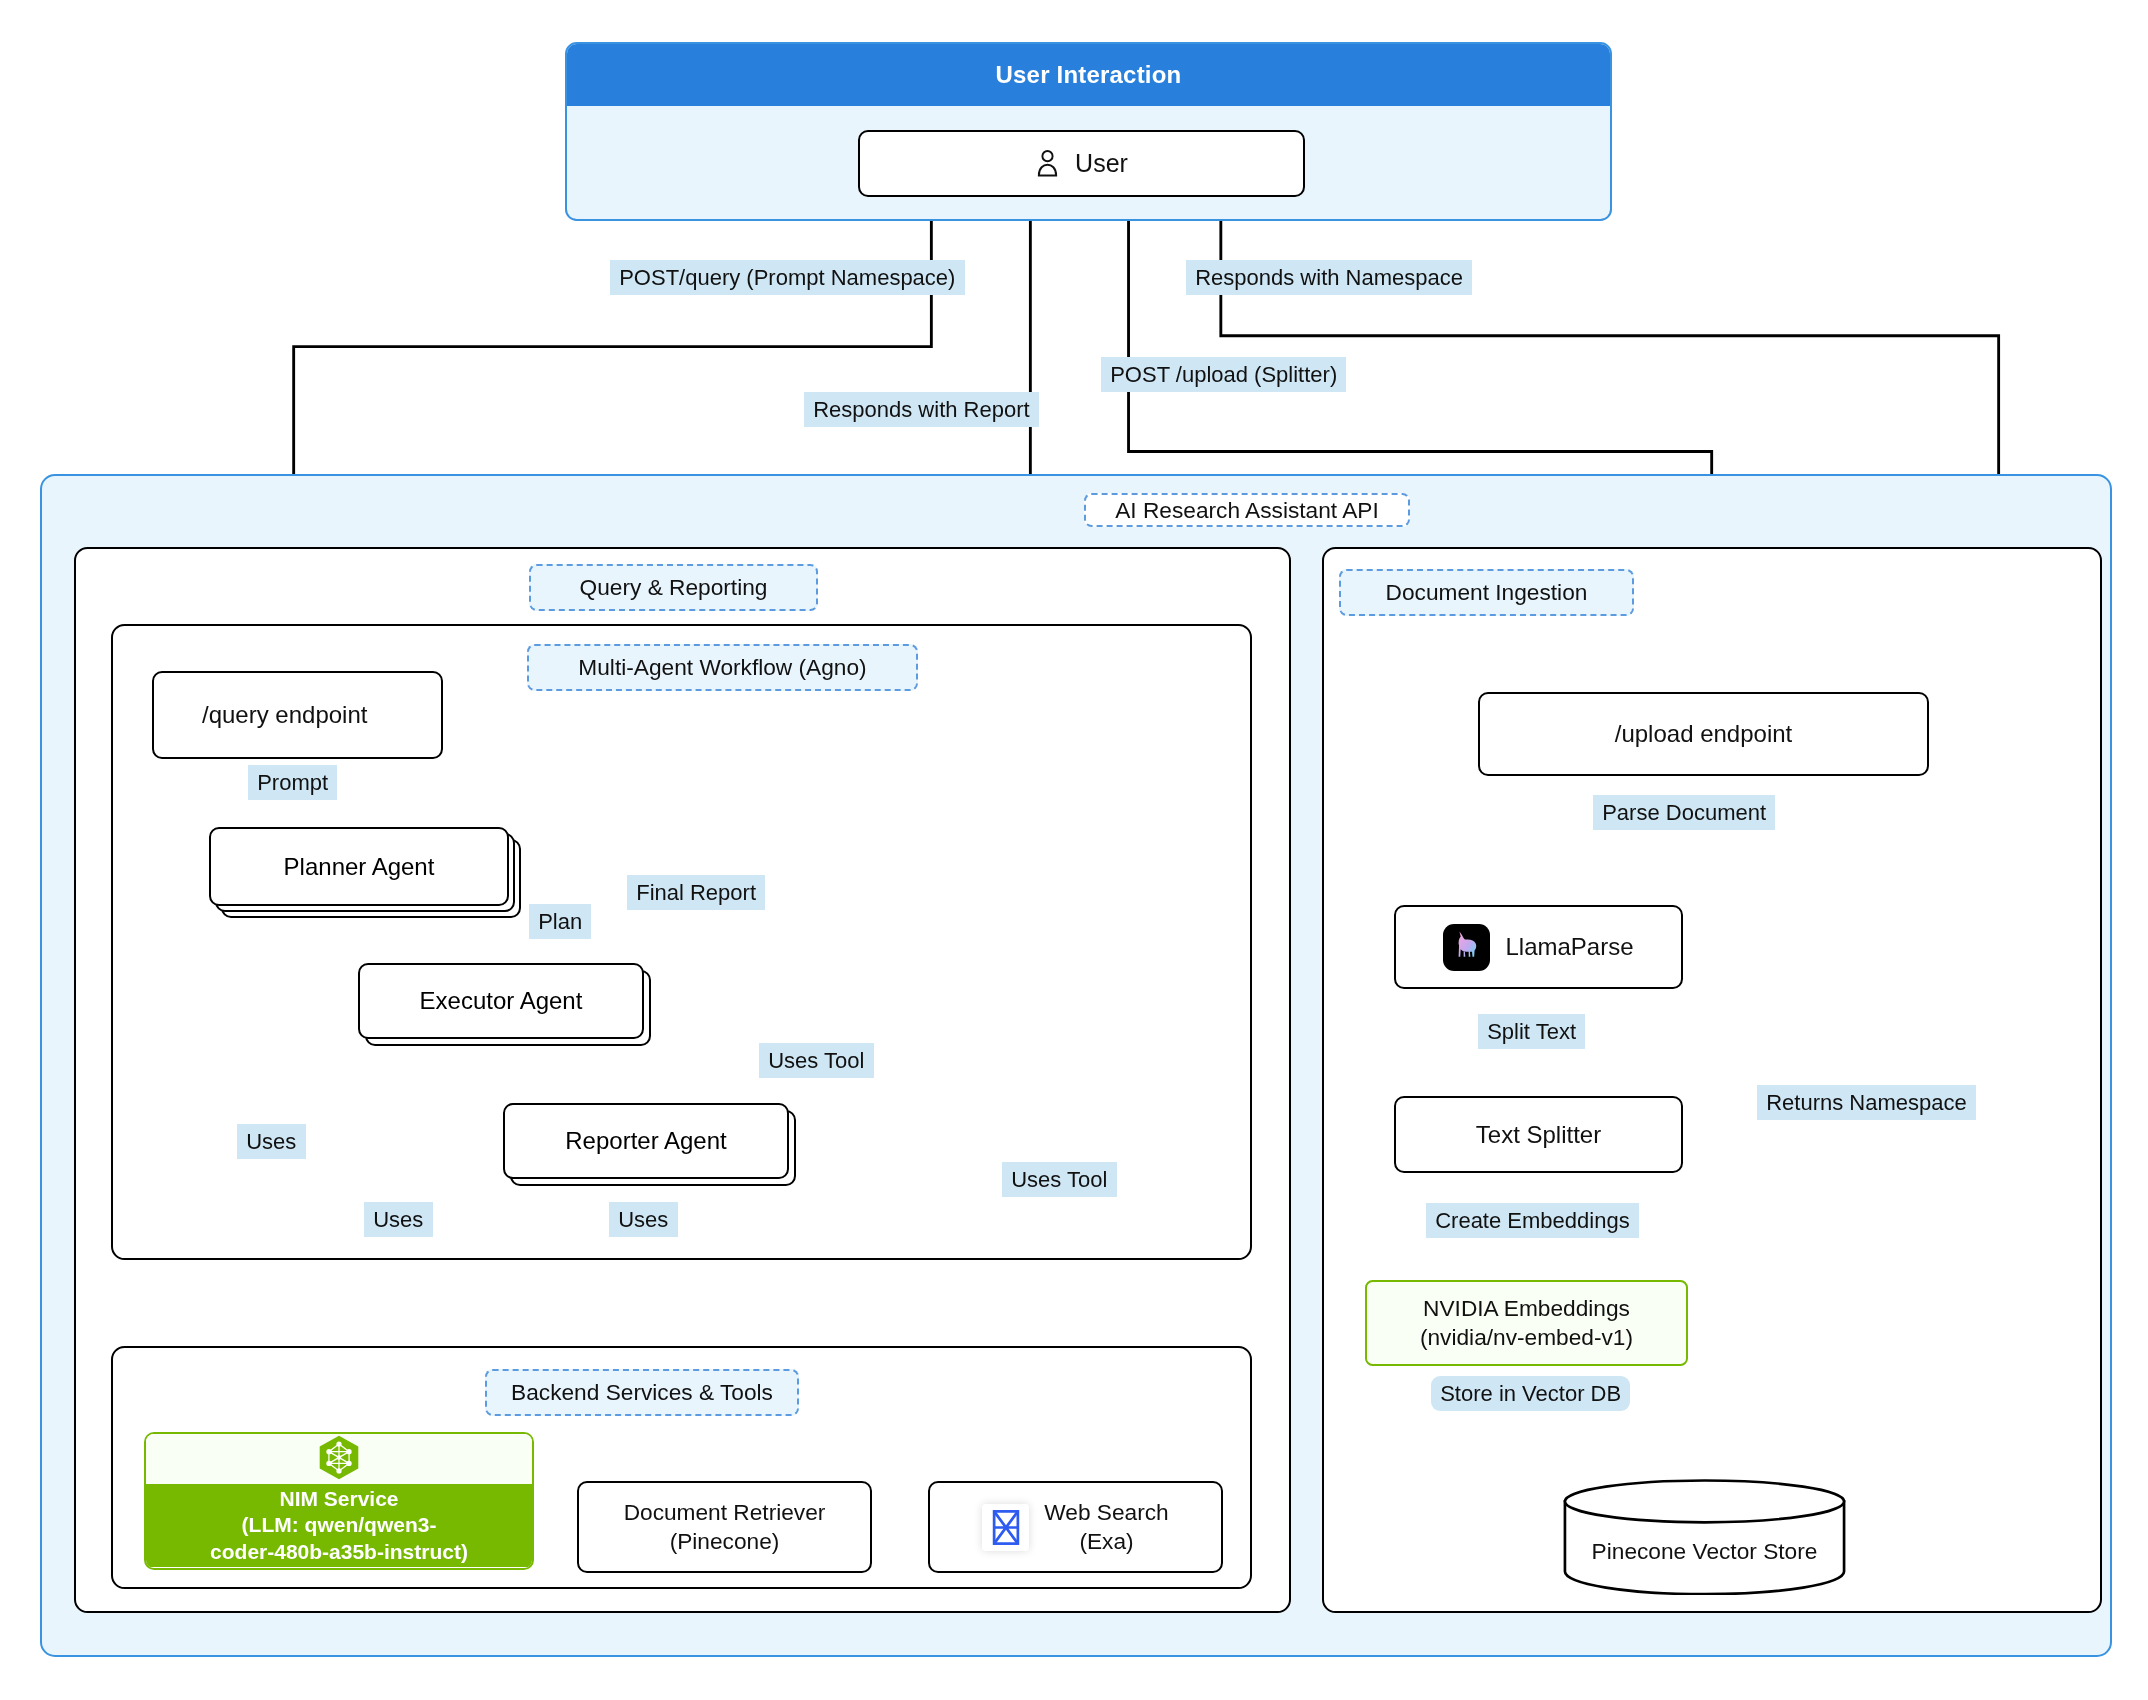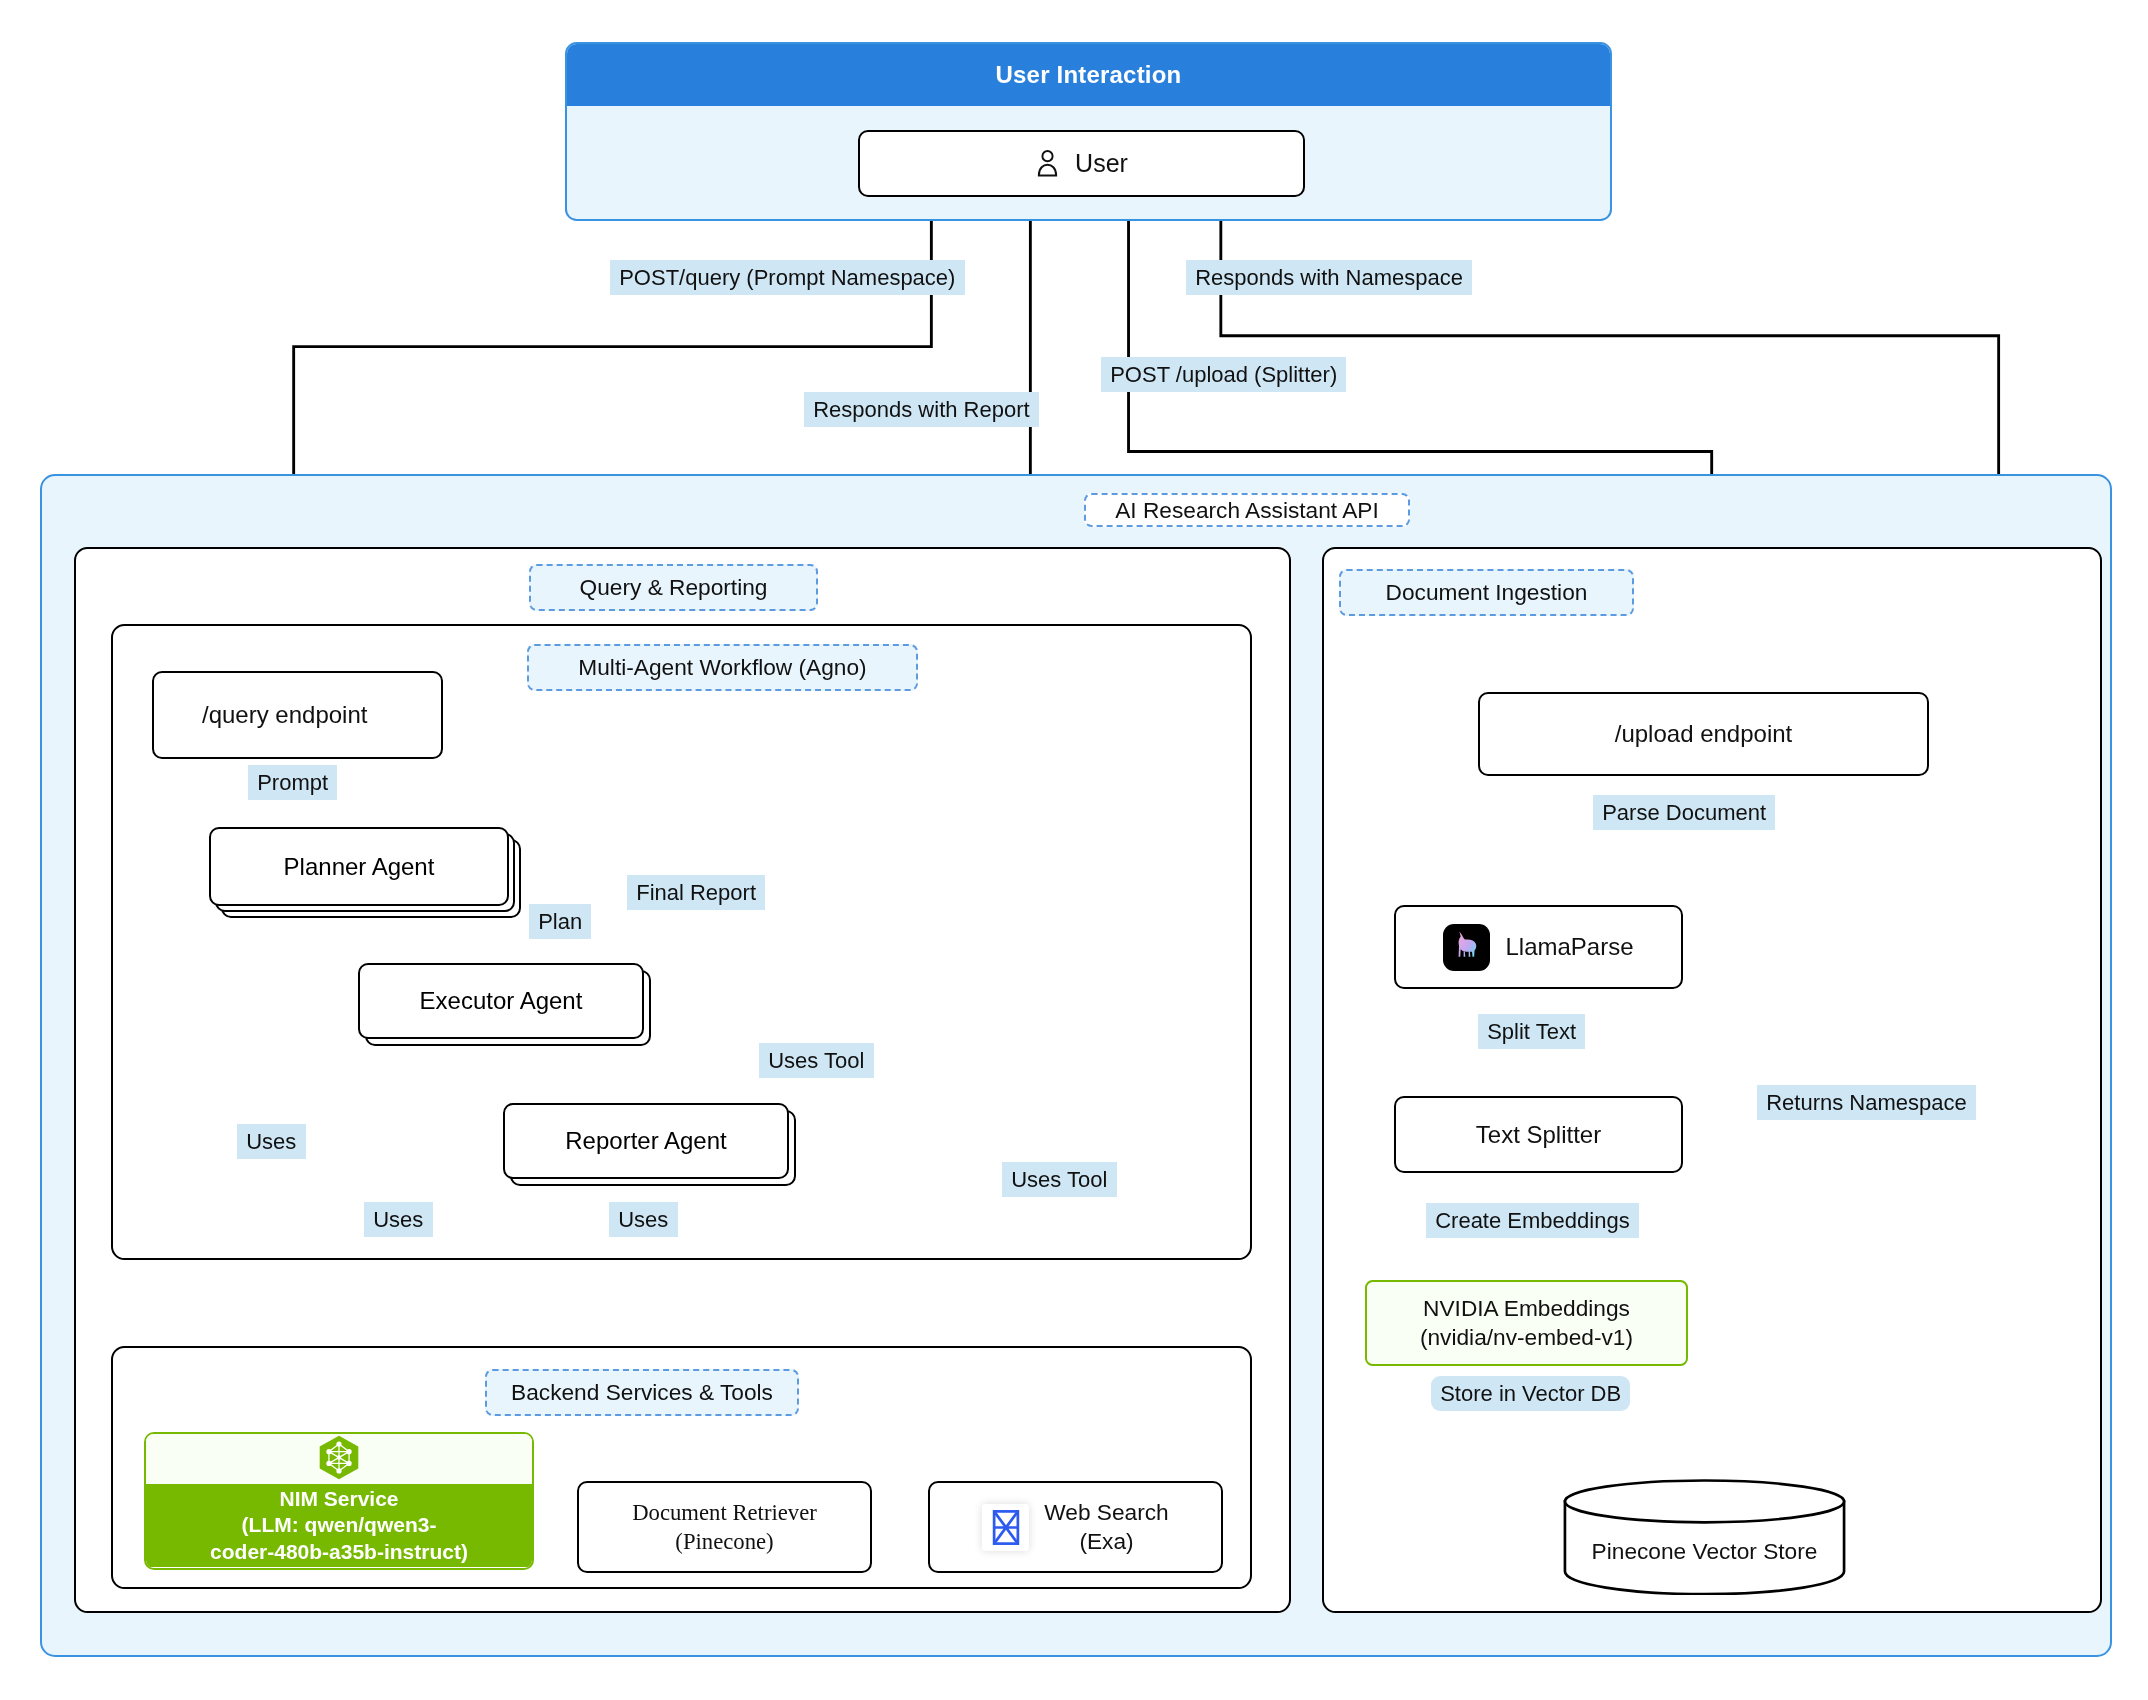--- a/index.html
+++ b/index.html
@@ -212,21 +212,21 @@
     </div>
     <div class="nim-bot">
       <span>
         <span>NIM Service</span><br>
         <span>(LLM: qwen/qwen3-</span><br>
         <span>coder-480b-a35b-instruct)</span>
       </span>
     </div>
   </div>
 
-  <div class="node" style="left:577px;top:1481px;width:295px;height:92px;font-size:22.7px;font-family:Liberation Serif, serif;">
+  <div class="node" style="left:577px;top:1481px;width:295px;height:92px;font-size:22.7px;">
     <span>
       <span>Document Retriever</span><br>
       <span>(Pinecone)</span>
     </span>
   </div>
 
   <div class="node rowbox" style="left:928px;top:1481px;width:295px;height:92px;font-size:22.7px;">
     <span class="tile exa-tile">
       <svg width="34" height="39" viewBox="0 0 40 46">
         <g stroke="#2D5BF0" stroke-width="3.2" fill="none">

